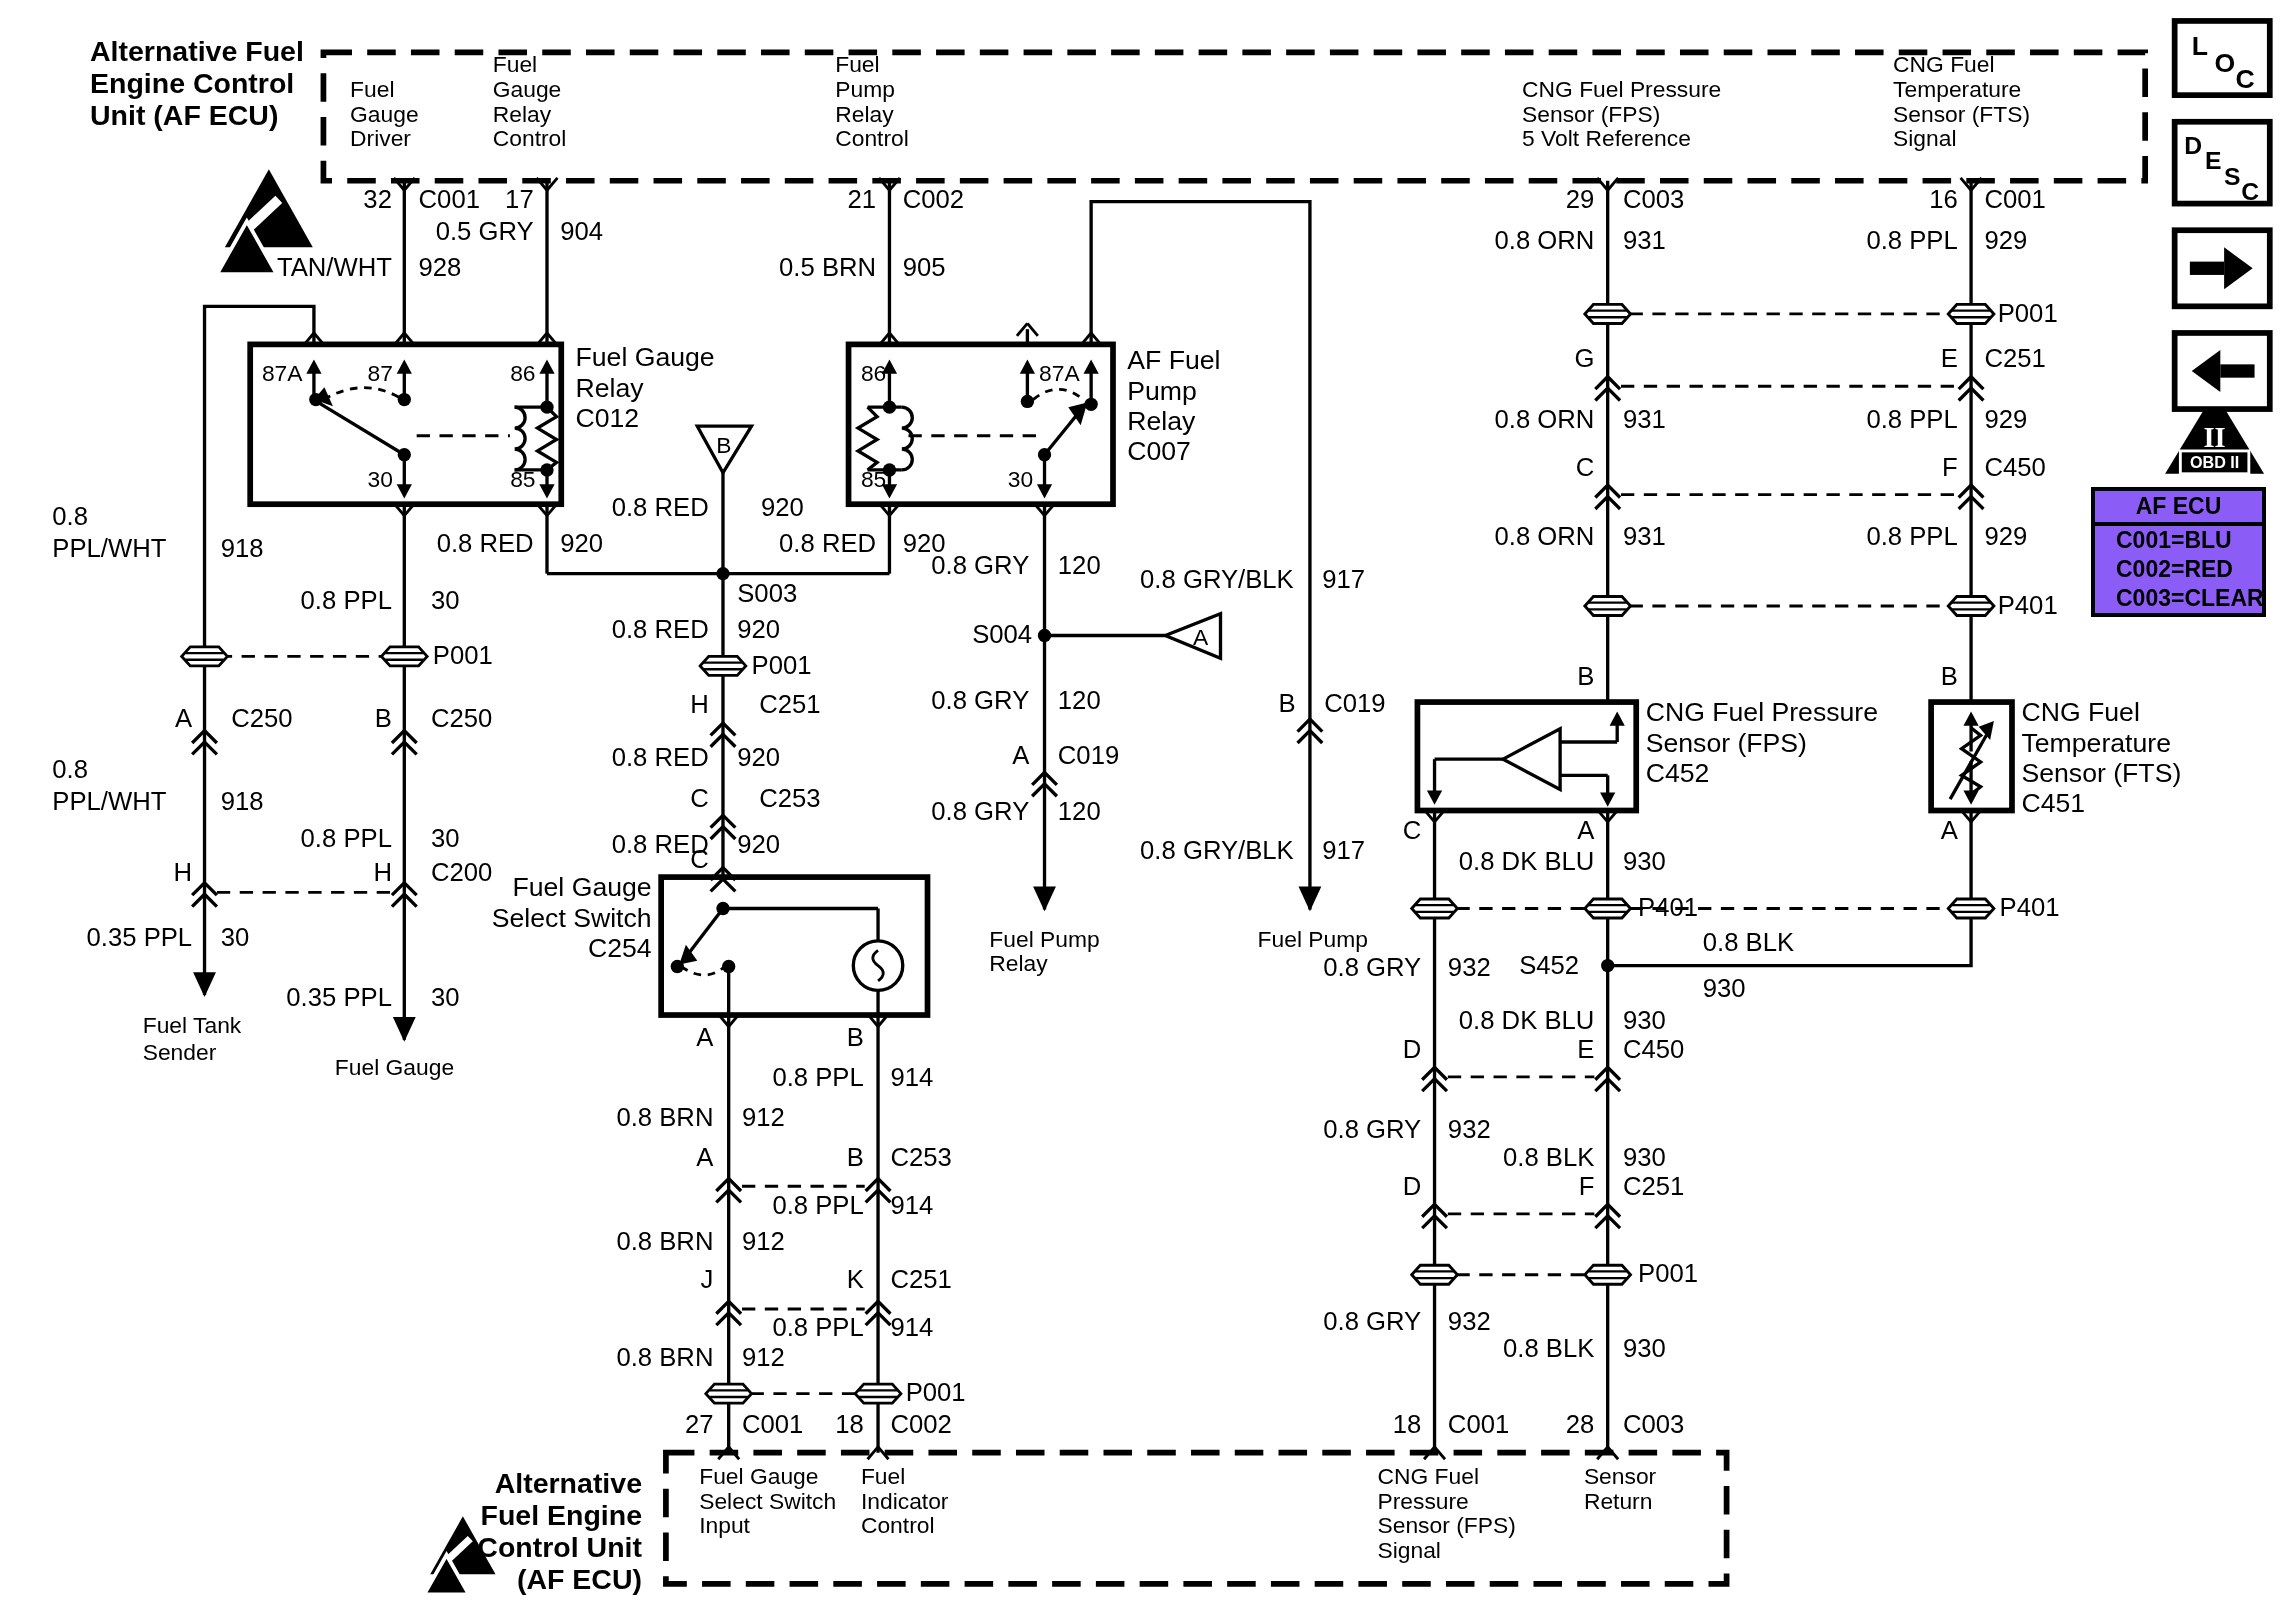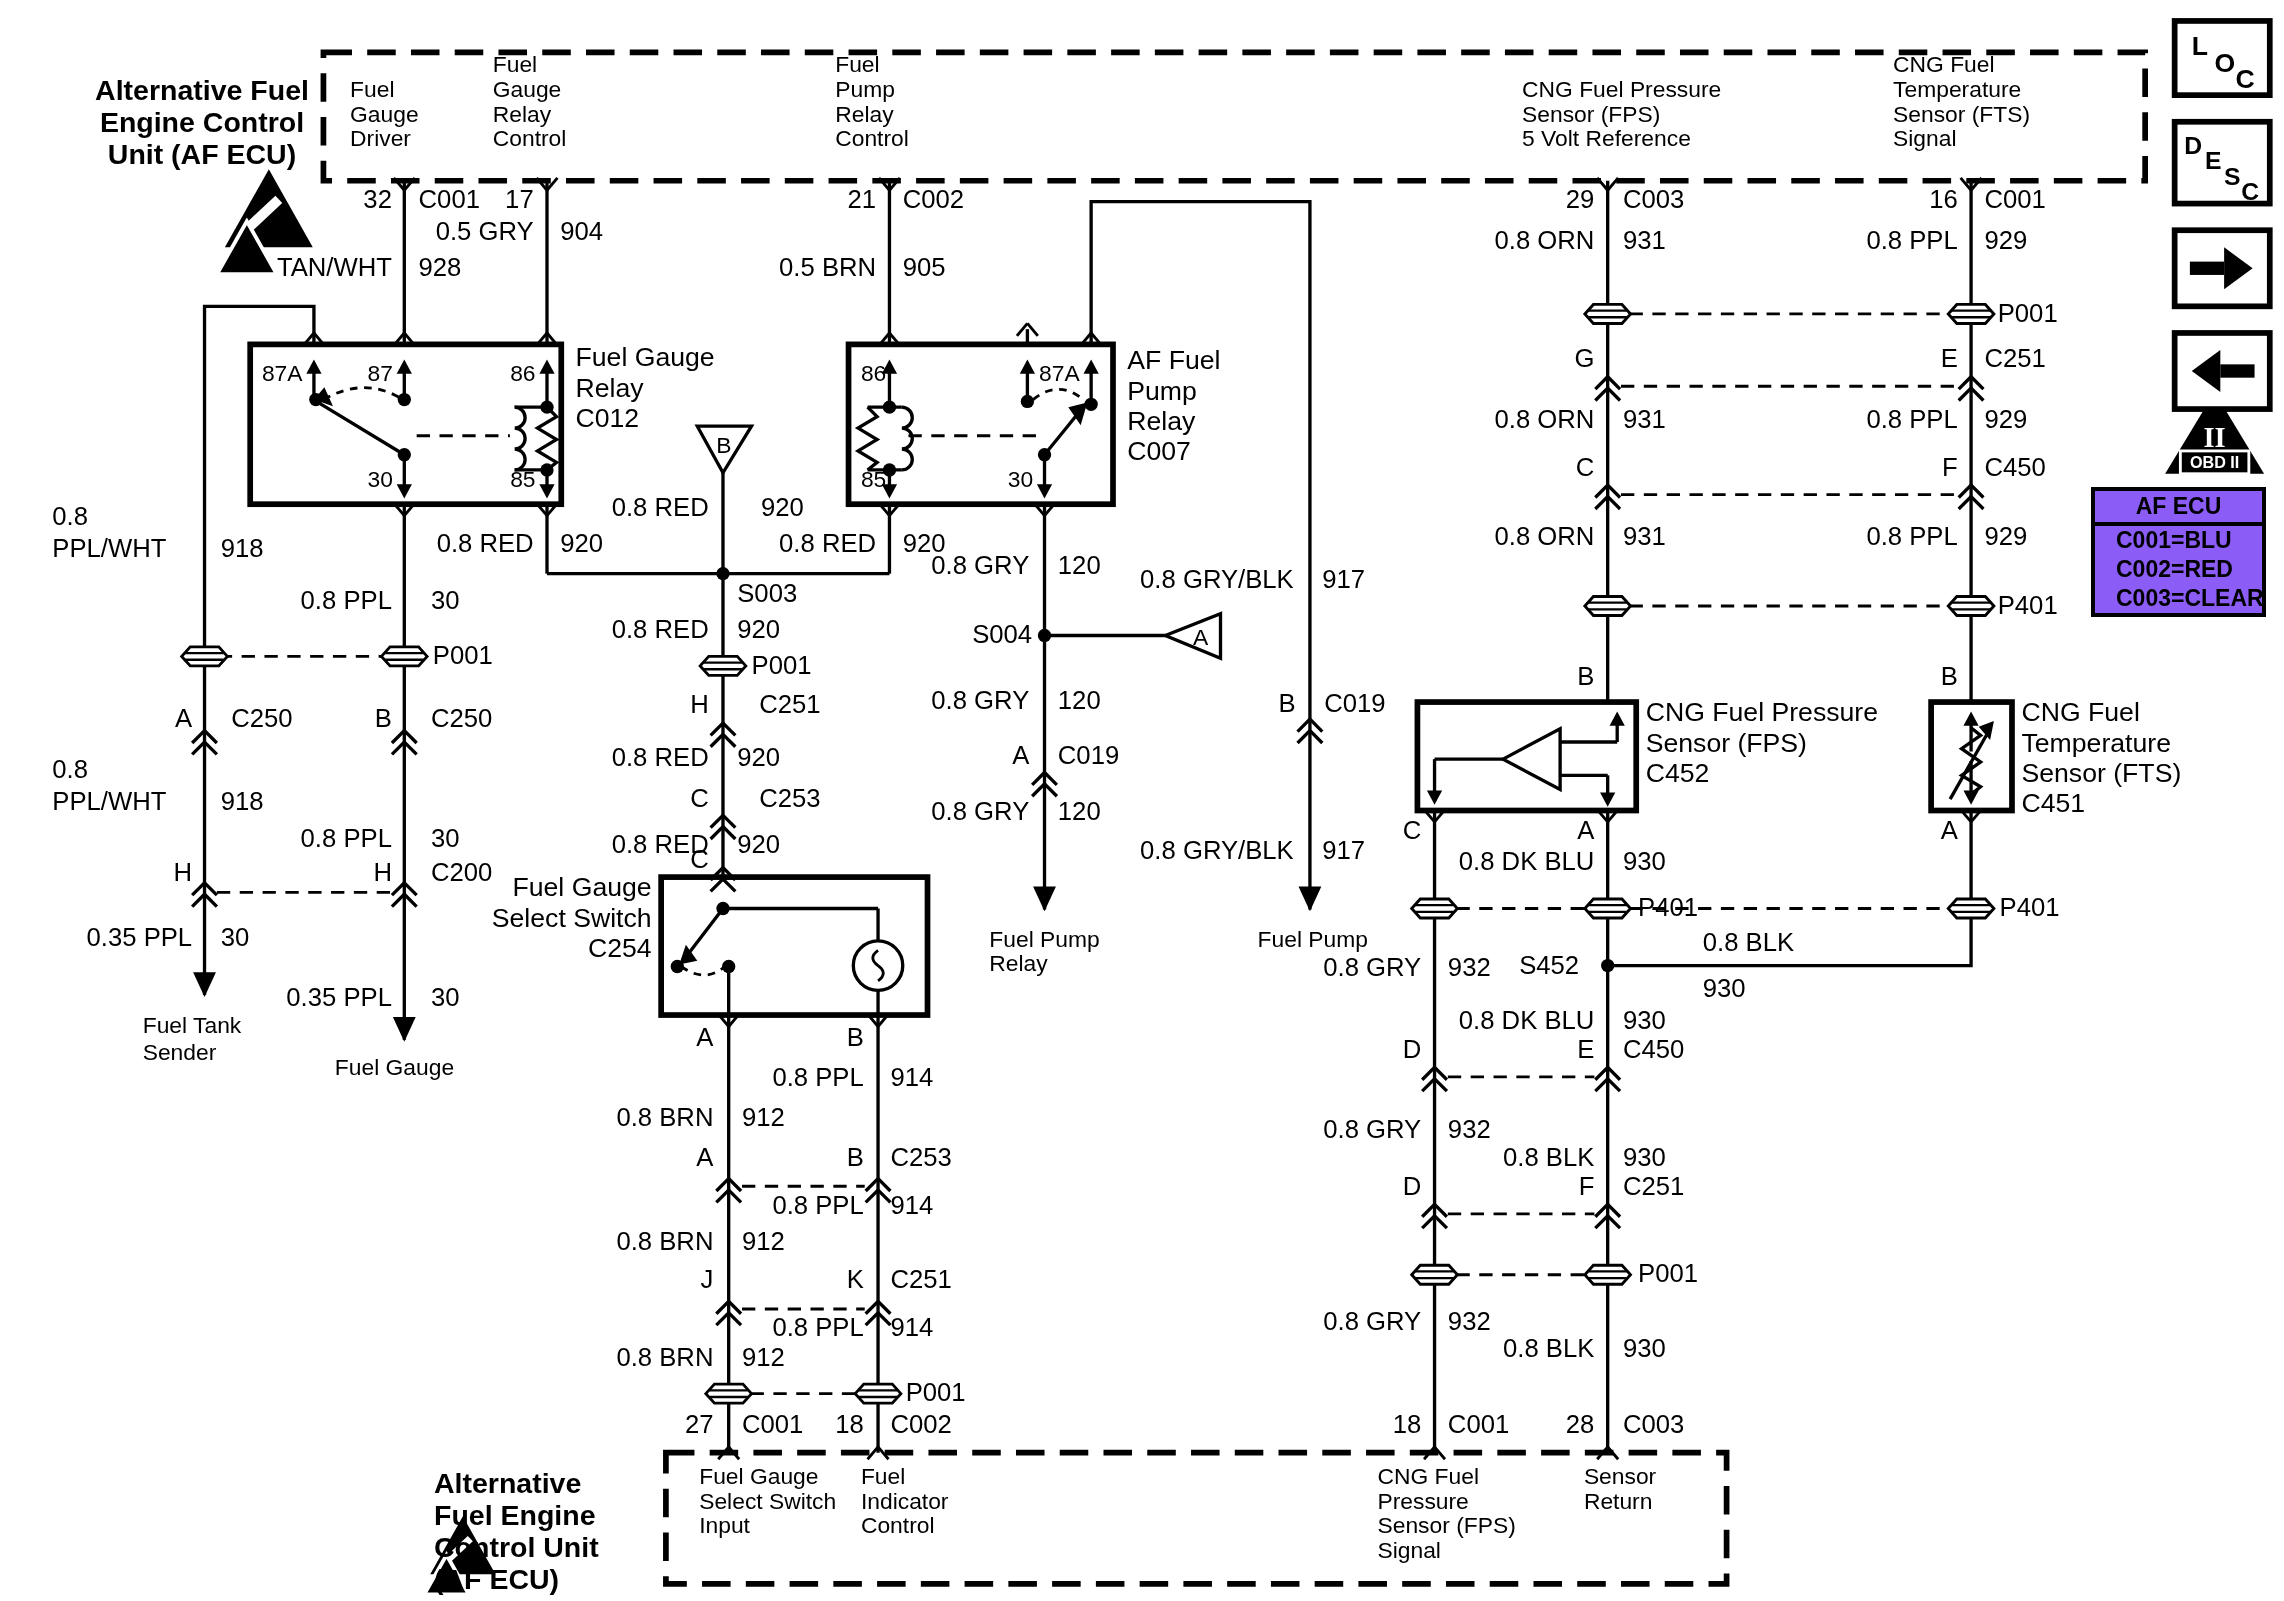--- a/index.html
+++ b/index.html
@@ -487,24 +487,24 @@
       <text x="2318" y="178" font-size="26" font-weight="bold" fill="#000000" font-family="Liberation Sans, sans-serif">E</text>
       <text x="2338" y="194" font-size="26" font-weight="bold" fill="#000000" font-family="Liberation Sans, sans-serif">S</text>
       <text x="2356" y="210" font-size="26" font-weight="bold" fill="#000000" font-family="Liberation Sans, sans-serif">C</text>
       <rect x="2286" y="242" width="100" height="80" fill="#fff" stroke="#000000" stroke-width="6"></rect>
       <rect x="2302" y="275" width="36" height="14" fill="#000000"></rect>
       <polygon points="2338,260 2338,304 2368,282" fill="#000000"></polygon>
       <rect x="2286" y="350" width="100" height="80" fill="#fff" stroke="#000000" stroke-width="6"></rect>
       <rect x="2334" y="383" width="36" height="14" fill="#000000"></rect>
       <polygon points="2334,368 2334,412 2304,390" fill="#000000"></polygon>
     </svg>
-  <div class="title" style="left:90px;top:36px;width:224px;text-align:center;margin-top:39px;">Alternative Fuel
+  <div class="title" style="left:90px;top:36px;width:224px;text-align:left;">Alternative Fuel
 Engine Control
 Unit (AF ECU)</div>
-  <div class="title" style="left:434px;top:1468px;width:226px;">Alternative
+  <div class="title" style="left:416px;top:1468px;width:226px;text-align:right;">Alternative
 Fuel Engine
 Control Unit
 (AF ECU)</div>
   <div id="legend" style="left: 2091px; top: 487px; width: 167px;">
     <div class="hdr">AF ECU</div>
     <div class="row">C001=BLU</div>
     <div class="row">C002=RED</div>
     <div class="row">C003=CLEAR</div>
   </div>
 </div>

